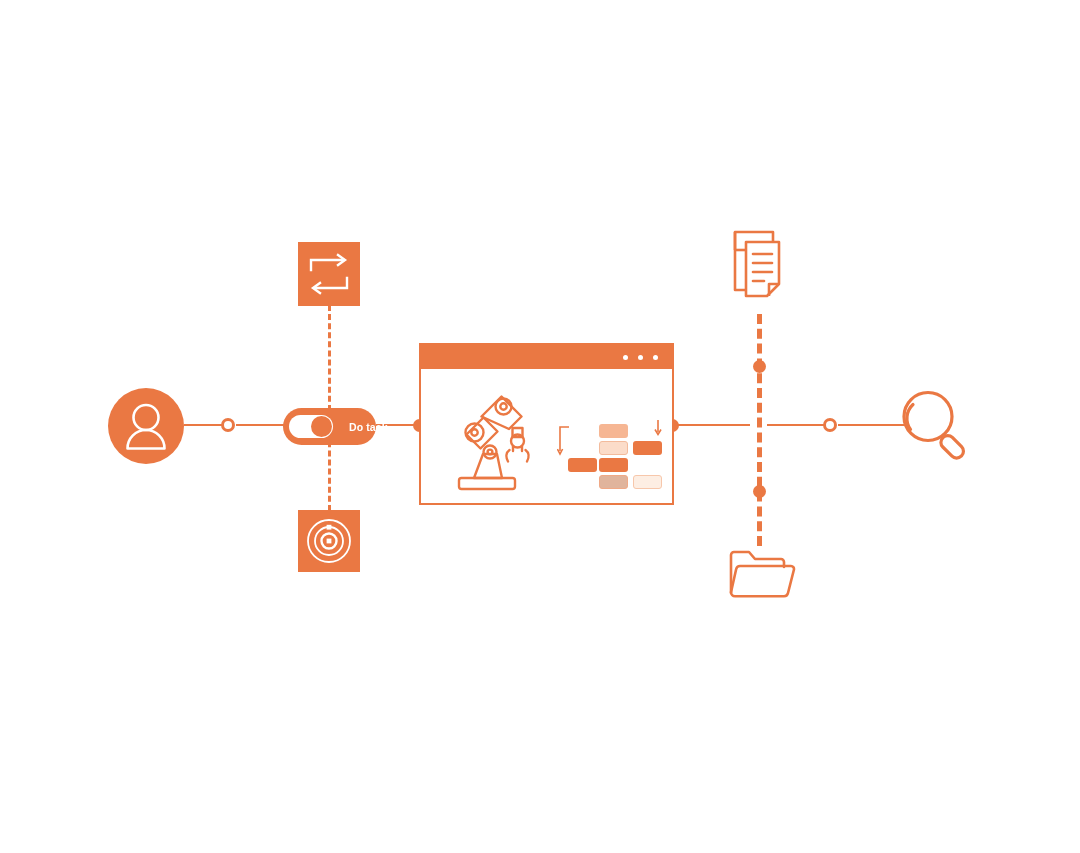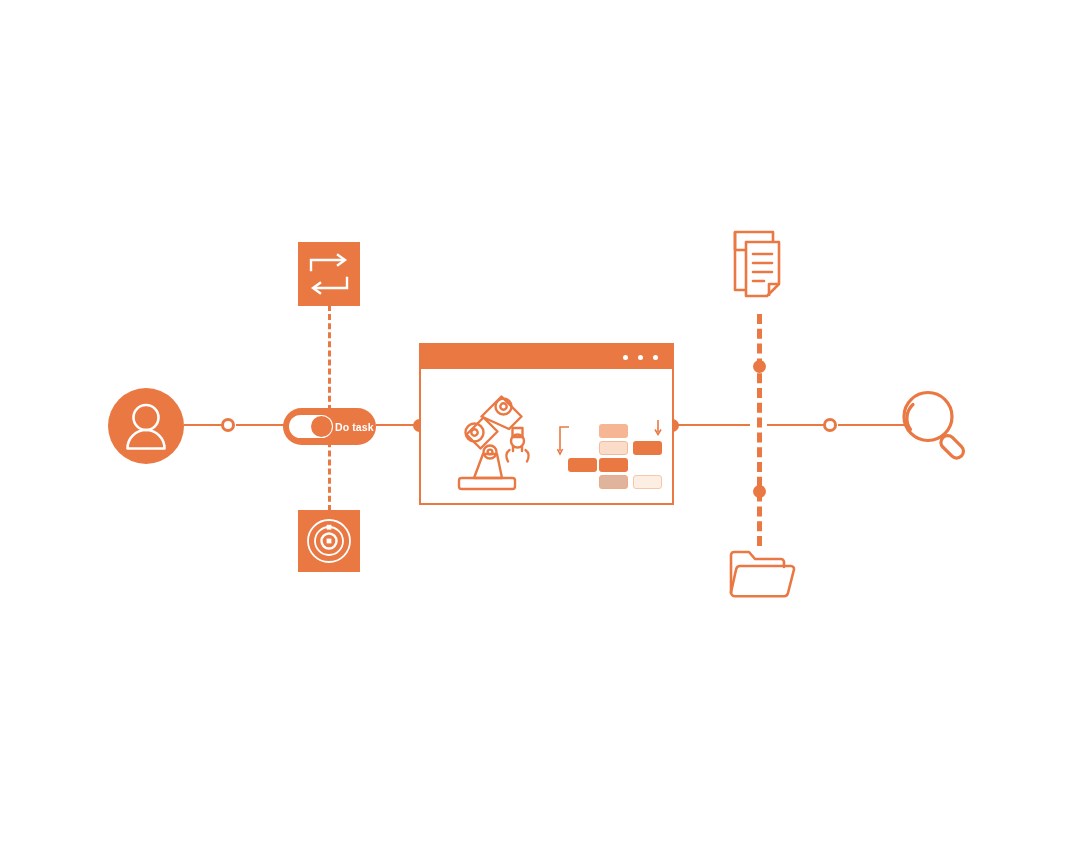--- a/index.html
+++ b/index.html
@@ -93,21 +93,21 @@
     position: absolute;
     right: 1px; top: 1px;
     width: 21px; height: 21px;
     border-radius: 50%;
     background: #ea7843;
   }
   .toggle-label {
     color: #ffffff;
     font-size: 10.5px;
     font-weight: bold;
-    margin-left: 2px;
+    margin-left: 16px;
     letter-spacing: 0.1px;
     white-space: nowrap;
   }
 
   
   .browser {
     left: 419px; top: 343px;
     width: 255px; height: 162px;
     background: #ffffff;
     border: 2px solid #ea7843;

